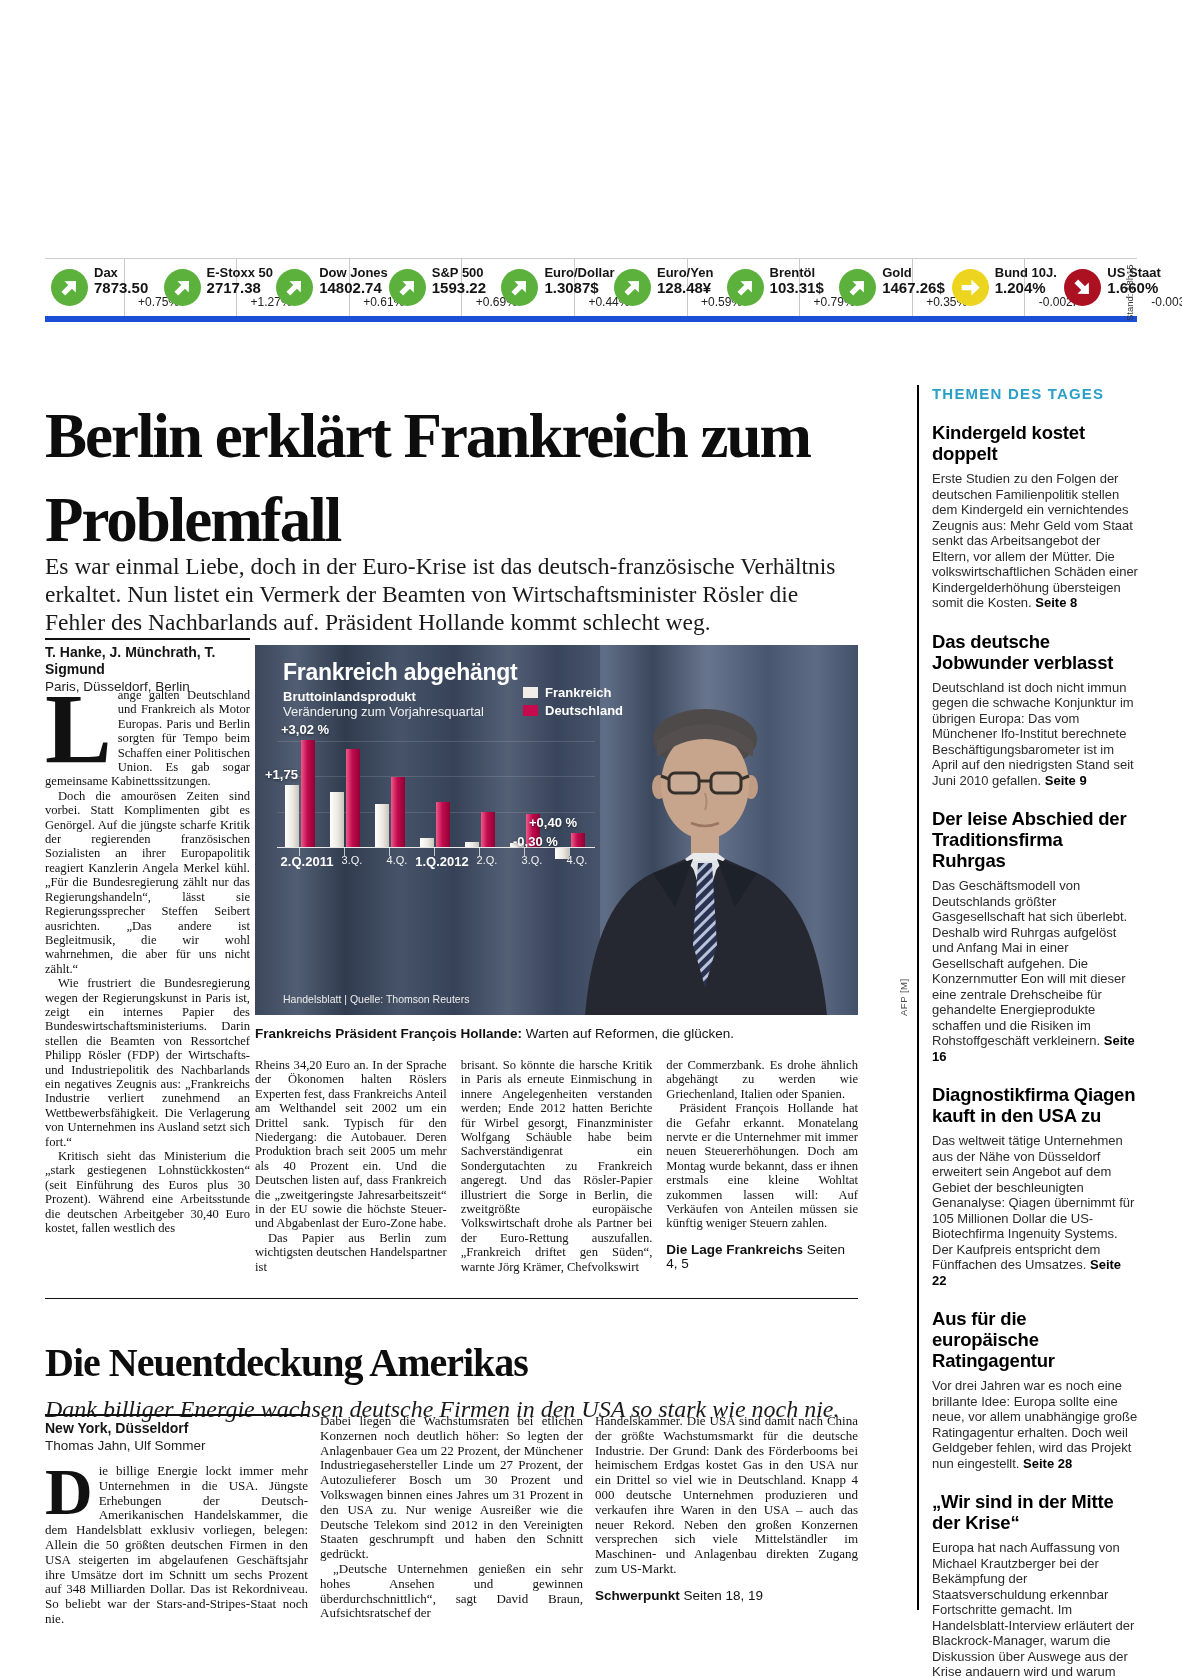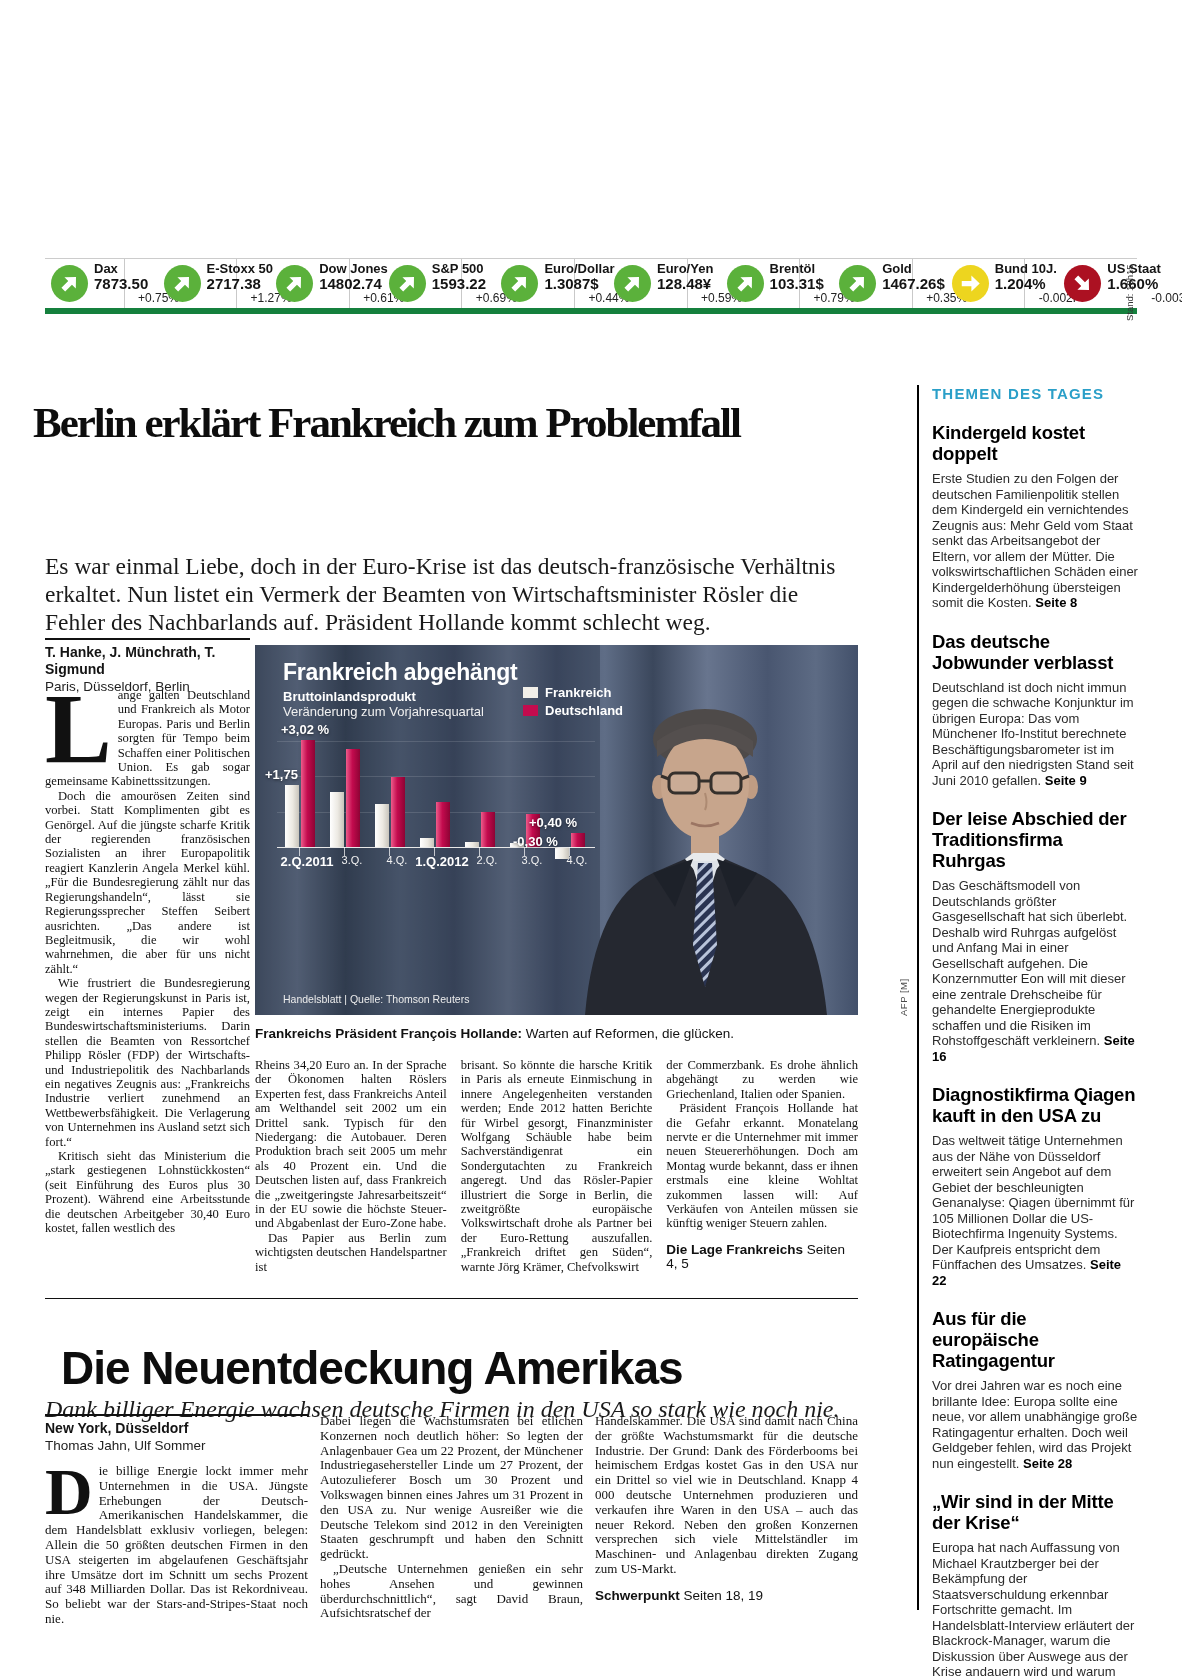--- a/index.html
+++ b/index.html
@@ -6,37 +6,37 @@
   .page{position:relative;width:1182px;height:1678px;background:#fff;margin:0 auto;overflow:hidden;
         font-family:"Liberation Sans",sans-serif;color:#141414;}
   
   .masthead{position:absolute;left:45px;top:30px;width:1092px;height:225px;background:#e0821e;color:#fff;}
   .mast-title{position:absolute;left:36px;top:-14px;font-family:"Liberation Serif",serif;font-weight:bold;
               font-size:142px;letter-spacing:-5px;line-height:220px;transform:scaleX(.97);transform-origin:left;}
   .mast-sub{position:absolute;left:44px;bottom:13px;font-size:18px;font-weight:bold;letter-spacing:2.4px;}
   .mast-meta{position:absolute;right:52px;bottom:10px;text-align:right;font-size:15px;line-height:20px;color:#4d3417;}
   .mast-date{font-weight:bold;color:#201409;}
   
-  .ticker{position:absolute;left:45px;top:258px;width:1092px;height:56px;border-top:1px solid #ccc;
-          border-bottom:6px solid #15803d;display:flex;box-sizing:border-box;gap:33px;}
+  .ticker{position:absolute;left:45px;top:258px;width:1092px;height:64px;border-top:1px solid #ccc;
+          border-bottom:6px solid #1d4ed8;display:flex;box-sizing:border-box;gap:33px;}
   .tick{flex:1;display:flex;align-items:center;gap:6px;padding:4px 2px 4px 6px;border-right:1px solid #c9c9c9;min-width:0;}
   .tick:last-child{border-right:none;}
   .tick-icon{width:37px;height:37px;border-radius:50%;flex:0 0 37px;display:flex;align-items:center;justify-content:center;}
   .tick-icon.up{background:#5bb13b;} .tick-icon.up svg{transform:rotate(-45deg);}
   .tick-icon.flat{background:#edd51f;}
   .tick-icon.down{background:#ac1122;} .tick-icon.down svg{transform:rotate(45deg);}
   .tick-texts{display:flex;flex-direction:column;min-width:0;}
   .tick-name{font-weight:bold;font-size:13px;line-height:14px;white-space:nowrap;}
   .tick-val{font-weight:bold;font-size:15px;line-height:16px;white-space:nowrap;}
   .tick-chg{font-size:12px;line-height:13px;color:#222;white-space:nowrap;margin-left:44px;}
   .stand-note{position:absolute;left:1124px;top:321px;transform:rotate(-90deg);transform-origin:0 0;
               font-size:9.5px;color:#333;white-space:nowrap;}
   
-  .headline{position:absolute;left:33px;top:352px;width:813px;font-family:"Liberation Serif",serif;
-            font-size:43px;line-height:84px;font-weight:bold;letter-spacing:-2px;color:#0d0d0d;}
+  .headline{position:absolute;left:45px;top:352px;width:813px;font-family:"Liberation Serif",serif;
+            font-size:63px;line-height:84px;font-weight:bold;letter-spacing:-2px;color:#0d0d0d;}
   .lede{position:absolute;left:45px;top:528px;width:813px;font-family:"Liberation Serif",serif;
         font-size:23.5px;line-height:28px;color:#1a1a1a;}
   .byline{border-top:2px solid #111;padding-top:4px;}
   .byline1{position:absolute;left:45px;top:638px;width:205px;}
   .by-names{font-weight:bold;font-size:14px;line-height:17px;}
   .by-places{font-size:13.5px;line-height:17px;color:#222;}
   .col-left{position:absolute;left:45px;top:688px;width:205px;}
   .body-text p{font-family:"Liberation Serif",serif;font-size:12.6px;line-height:14.4px;text-align:justify;
                margin:0;color:#111;}
   .body-text p.indent{text-indent:13px;}
@@ -70,22 +70,22 @@
   .caption{position:absolute;left:255px;top:1026px;width:603px;font-size:13.5px;color:#111;}
   .caption b{font-weight:bold;}
   
   .cols-under{position:absolute;left:255px;top:1058px;width:603px;display:flex;gap:14px;}
   .acol{flex:1;min-width:0;}
   .more-line{font-family:"Liberation Sans",sans-serif !important;font-size:13.5px !important;margin-top:12px !important;
              text-align:left !important;}
   .more-line b{font-weight:bold;}
   
   .rule-main{position:absolute;left:45px;top:1298px;width:813px;height:1px;background:#111;}
-  .headline2{position:absolute;left:45px;top:1305px;width:813px;font-family:Liberation Sans, sans-serif;
-             font-size:46px;line-height:50px;font-weight:bold;letter-spacing:-1px;color:#0d0d0d;margin-left:16px;}
+  .headline2{position:absolute;left:45px;top:1305px;width:813px;font-family:Liberation Serif, serif;
+             font-size:40px;line-height:50px;font-weight:bold;letter-spacing:-1px;color:#0d0d0d;}
   .subtitle2{position:absolute;left:45px;top:1372px;width:813px;font-family:"Liberation Serif",serif;
              font-size:24px;color:#1a1a1a;font-style:italic;}
   .a2cols{position:absolute;left:45px;top:1414px;width:813px;display:flex;gap:12px;}
   .a2col{flex:1;min-width:0;}
   .byline2{margin-bottom:10px;}
   .a2col .body-text p, .a2col p{font-size:13px;line-height:14.8px;}
   
   .sidebar{position:absolute;left:917px;top:385px;width:221px;height:1225px;border-left:2px solid #000;
            padding-left:13px;box-sizing:border-box;}
   .sb-head{color:#2a9fc8;font-size:15px;font-weight:bold;letter-spacing:1.2px;margin:0 0 6px;}

